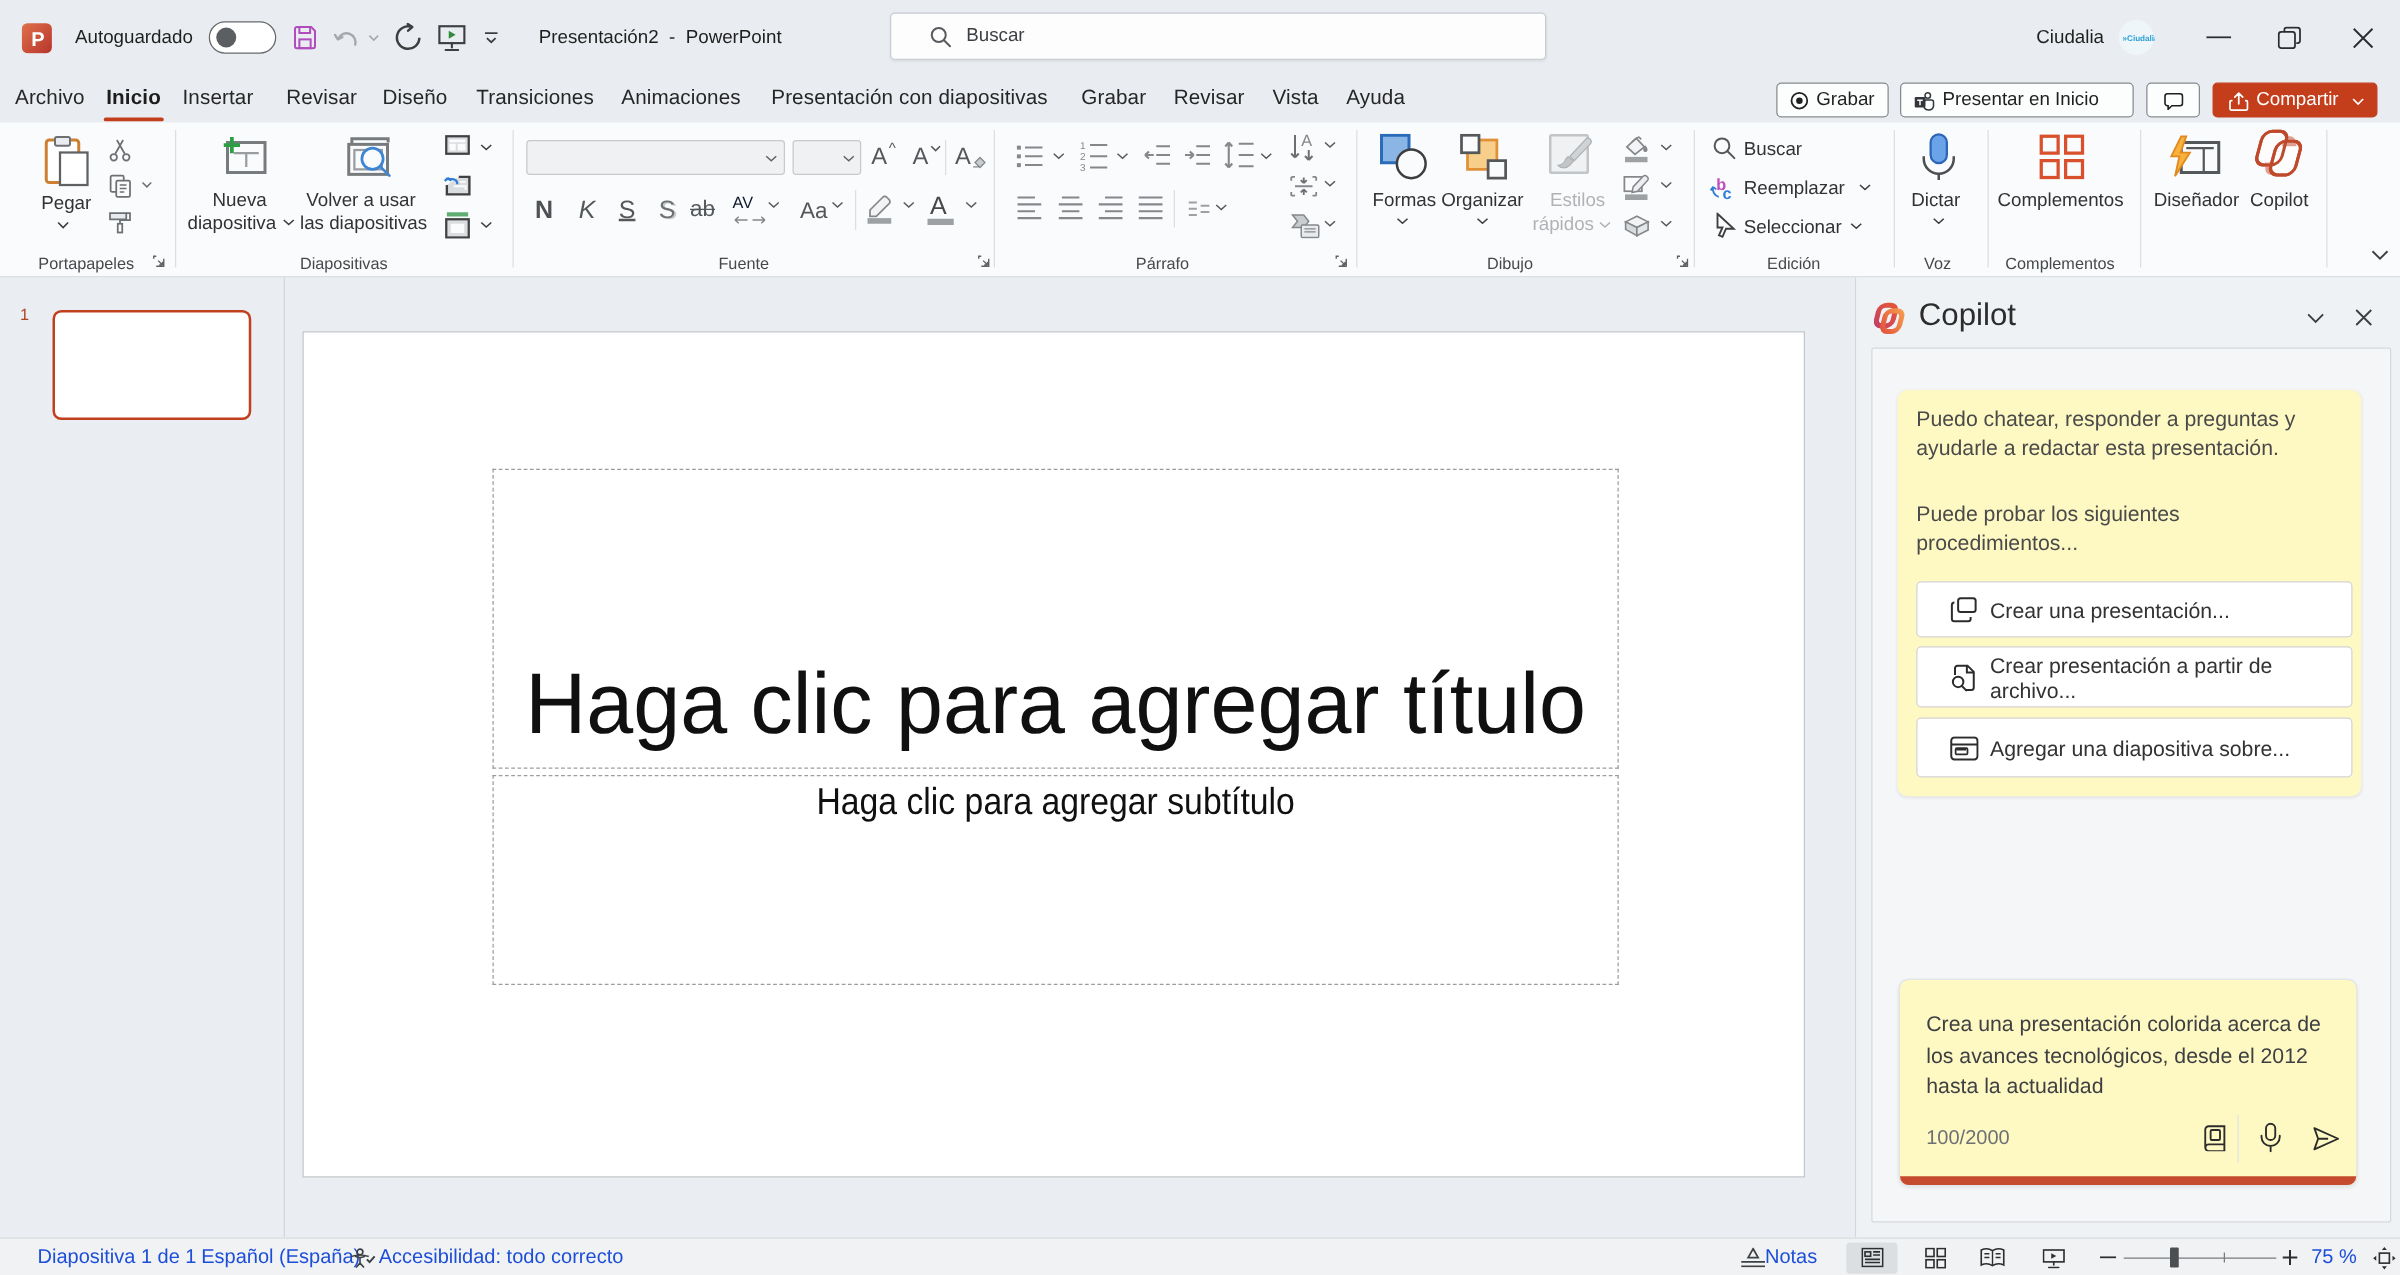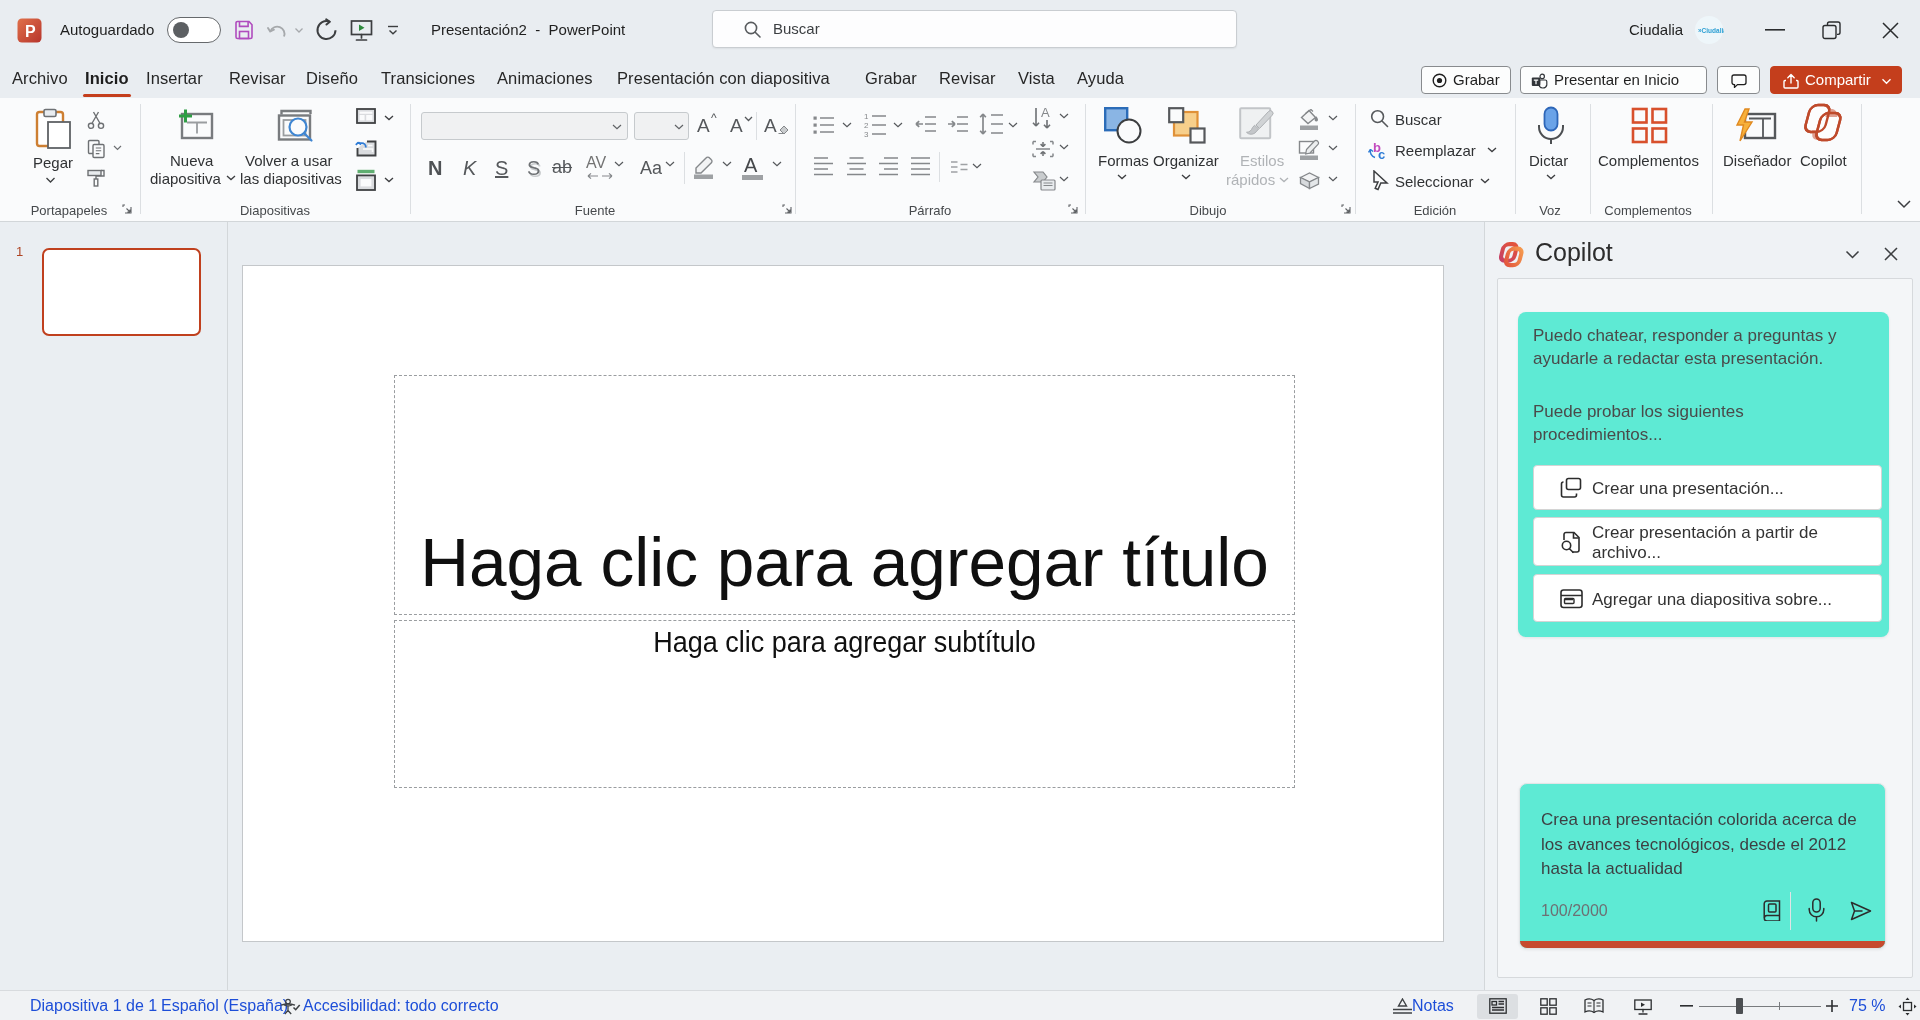--- a/index.html
+++ b/index.html
@@ -36,21 +36,21 @@
   #slide { position:absolute; left:243px; top:44px; width:1200px; height:675px; background:#fff; box-shadow:0 0 0 1px #c4c7ca; }
   .ph { position:absolute; border:1px dashed #9a9da0; }
   #title-ph { left:151px; top:109px; width:901px; height:240px; }
   #sub-ph { left:151px; top:354px; width:901px; height:168px; }
   #title-tx { position:absolute; left:0; top:152px; width:100%; text-align:center; font-size:69px; line-height:1; color:#101010; transform:scaleX(0.979); transform-origin:center; white-space:nowrap; }
   #sub-tx { position:absolute; left:0; top:6px; width:100%; text-align:center; font-size:30px; line-height:1; color:#101010; transform:scaleX(0.9); transform-origin:center; white-space:nowrap; }
 
   
   #copilot { position:absolute; left:1485px; top:0; width:435px; height:768px; background:#eff2f5; }
   #cp-box { position:absolute; left:12px; top:56px; width:416px; height:700px; background:#f4f6f8; border:1px solid #d6d9dc; border-radius:2px; }
-  .card { position:absolute; background:#5eead4; border-radius:8px; }
+  .card { position:absolute; background:#fef9c3; border-radius:8px; }
   .cbtn { position:absolute; left:15px; width:349px; background:#fff; border:1px solid #d4d4d4; border-radius:4px; font-size:17px; color:#323232; }
 
   
   #status { position:absolute; left:0; top:990px; width:1920px; height:30px; background:#f0f2f4; border-top:1px solid #d8dbde; font-size:16px; color:#1d4ed8; }
   .st { position:absolute; top:0; height:30px; line-height:29px; white-space:nowrap; }
 </style>
 </head>
 <body>
 
 <div id="titlebar">
@@ -121,21 +121,21 @@
 </div>
 
 <div id="tabs">
   <span class="tab" style="left:12px;">Archivo</span>
   <span class="tab sel" style="left:85px;">Inicio</span>
   <span class="tab" style="left:146px;">Insertar</span>
   <span class="tab" style="left:229px;">Revisar</span>
   <span class="tab" style="left:306px;">Diseño</span>
   <span class="tab" style="left:381px;text-align:center;">Transiciones</span>
   <span class="tab" style="left:497px;">Animaciones</span>
-  <span class="tab" style="left:617px;">Presentación con diapositiva</span>
+  <span class="tab" style="left:617px;">Presentación con diapositivas</span>
   <span class="tab" style="left:865px;">Grabar</span>
   <span class="tab" style="left:939px;">Revisar</span>
   <span class="tab" style="left:1018px;">Vista</span>
   <span class="tab" style="left:1077px;">Ayuda</span>
 
   <div class="tbtn" style="left:1421px; width:90px;">
     <svg class="abs" style="left:10px; top:6px;" width="15" height="15" viewBox="0 0 15 15" fill="none" stroke="#1f1f1f" stroke-width="1.4">
       <circle cx="7.5" cy="7.5" r="6.3"></circle>
         <circle cx="7.5" cy="7.5" r="2.6" fill="#1f1f1f" stroke="none"></circle>
     </svg>
@@ -267,21 +267,21 @@
   <span class="abs" style="left:764px; top:17px; font-size:19px; color:#55585b;">A</span>
   <svg class="abs" style="left:777px; top:27px;" width="12" height="10" viewBox="0 0 12 10" fill="#a9acaf">
       <path d="M3 5 L7 1 L11 5 L7 9 Z M1.5 8.5 h5" stroke="#85888b" stroke-width="1" fill="#c9ccce"></path>
     </svg>
 
   <span class="abs" style="left:428px; top:59px; font-size:20px; font-weight:bold; color:#4f5255;">N</span>
   <span class="abs" style="left:463px; top:59px; font-size:20px; font-style:italic; color:#55585b;">K</span>
   <span class="abs" style="left:495px; top:59px; font-size:20px; text-decoration:underline; color:#55585b;">S</span>
   <span class="abs" style="left:527px; top:59px; font-size:20px; color:#6d7073; text-shadow:1.5px 1.5px 0 #c9ccce;">S</span>
   <span class="abs" style="left:552px; top:59px; font-size:18px; text-decoration:line-through; color:#55585b;">ab</span>
-  <span class="abs" style="left:586px; top:56px; font-size:16px; color:#737373;">AV</span>
+  <span class="abs" style="left:586px; top:56px; font-size:13px; color:#0f172a;">AV</span>
   <svg class="abs" style="left:587px; top:74px;" width="26" height="8" viewBox="0 0 26 8" fill="none" stroke="#85888b" stroke-width="1.2">
       <path d="M1 4 h10 M1 4 l3-2.6 M1 4 l3 2.6 M25 4 h-10 M25 4 l-3-2.6 M25 4 l-3 2.6"></path>
     </svg>
   <svg class="abs" style="left:614px; top:63px;" width="10" height="6" viewBox="0 0 10 6" fill="none" stroke="#55585b" stroke-width="1.2">
       <path d="M1 1 L5 4.6 L9 1"></path>
     </svg>
   <span class="abs" style="left:640px; top:60px; font-size:18px; color:#55585b;">Aa</span>
   <svg class="abs" style="left:665px; top:63px;" width="10" height="6" viewBox="0 0 10 6" fill="none" stroke="#55585b" stroke-width="1.2">
       <path d="M1 1 L5 4.6 L9 1"></path>
     </svg>

